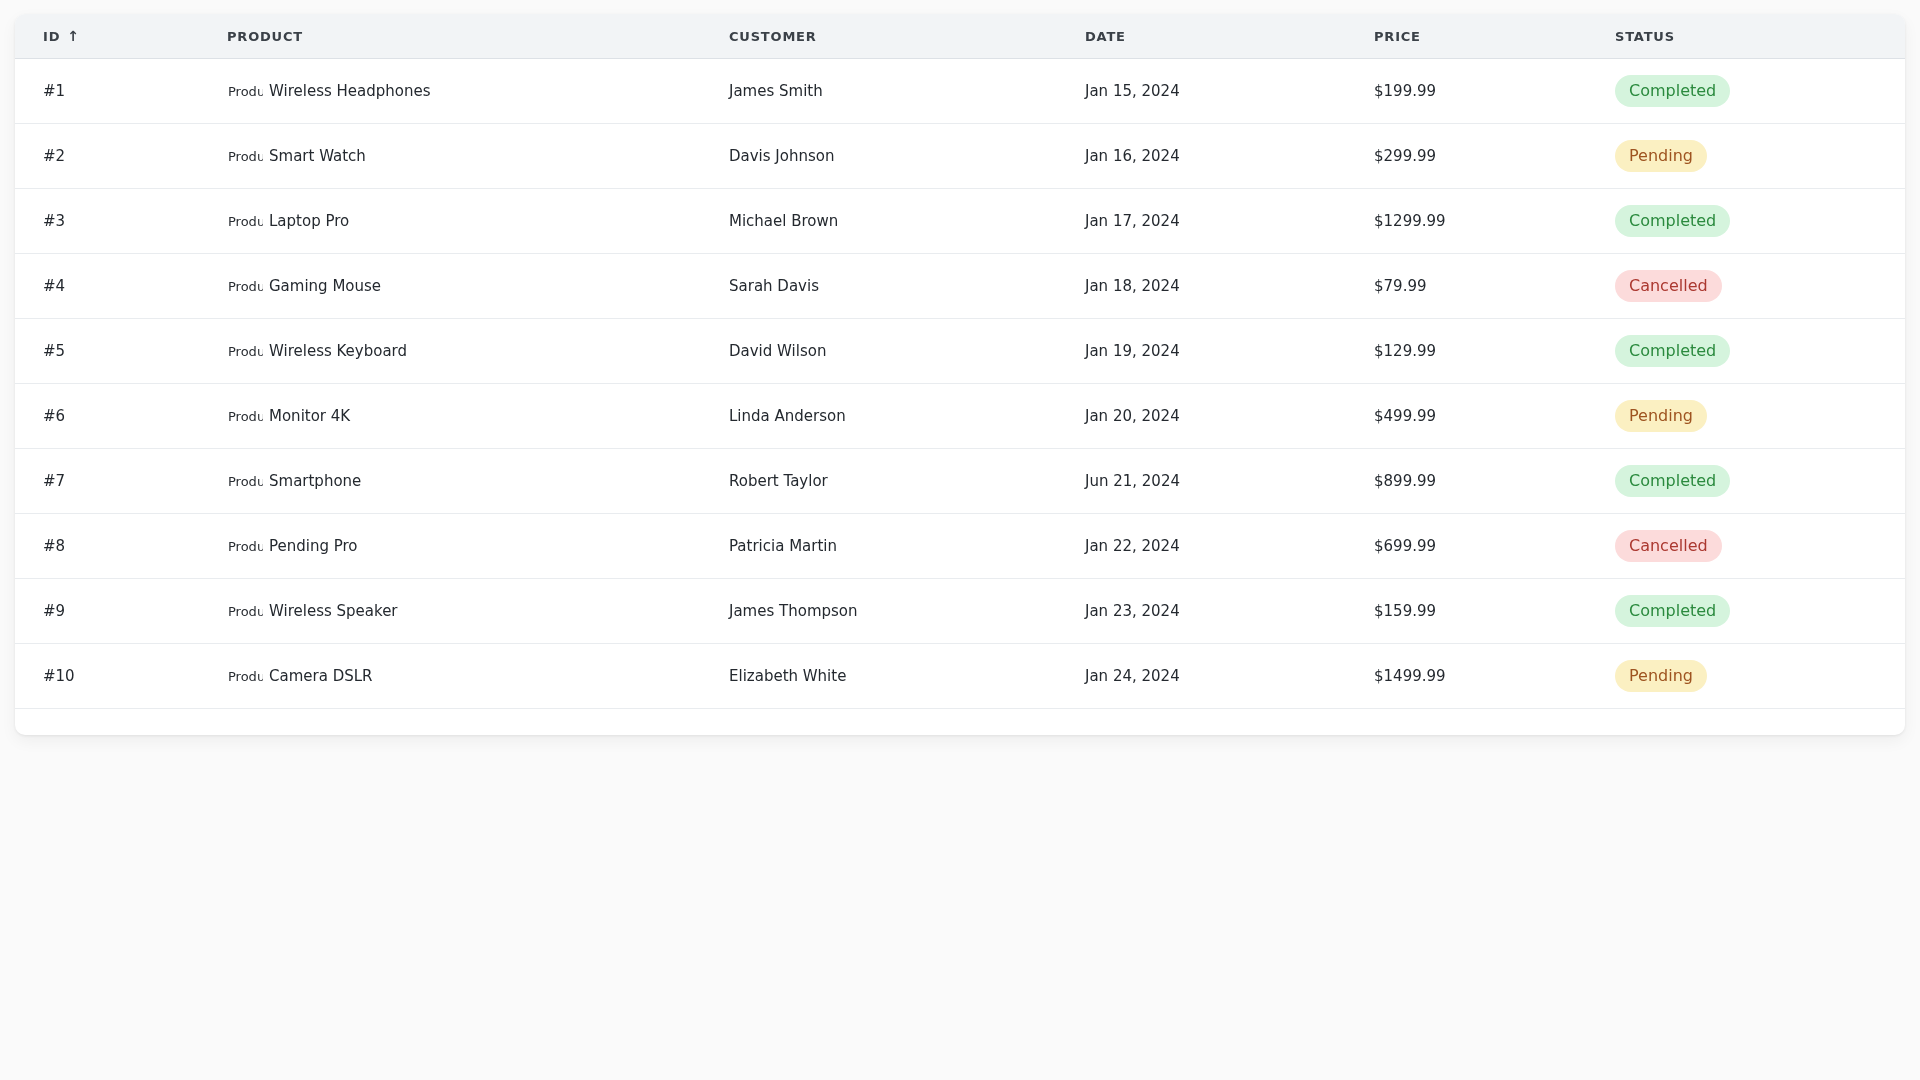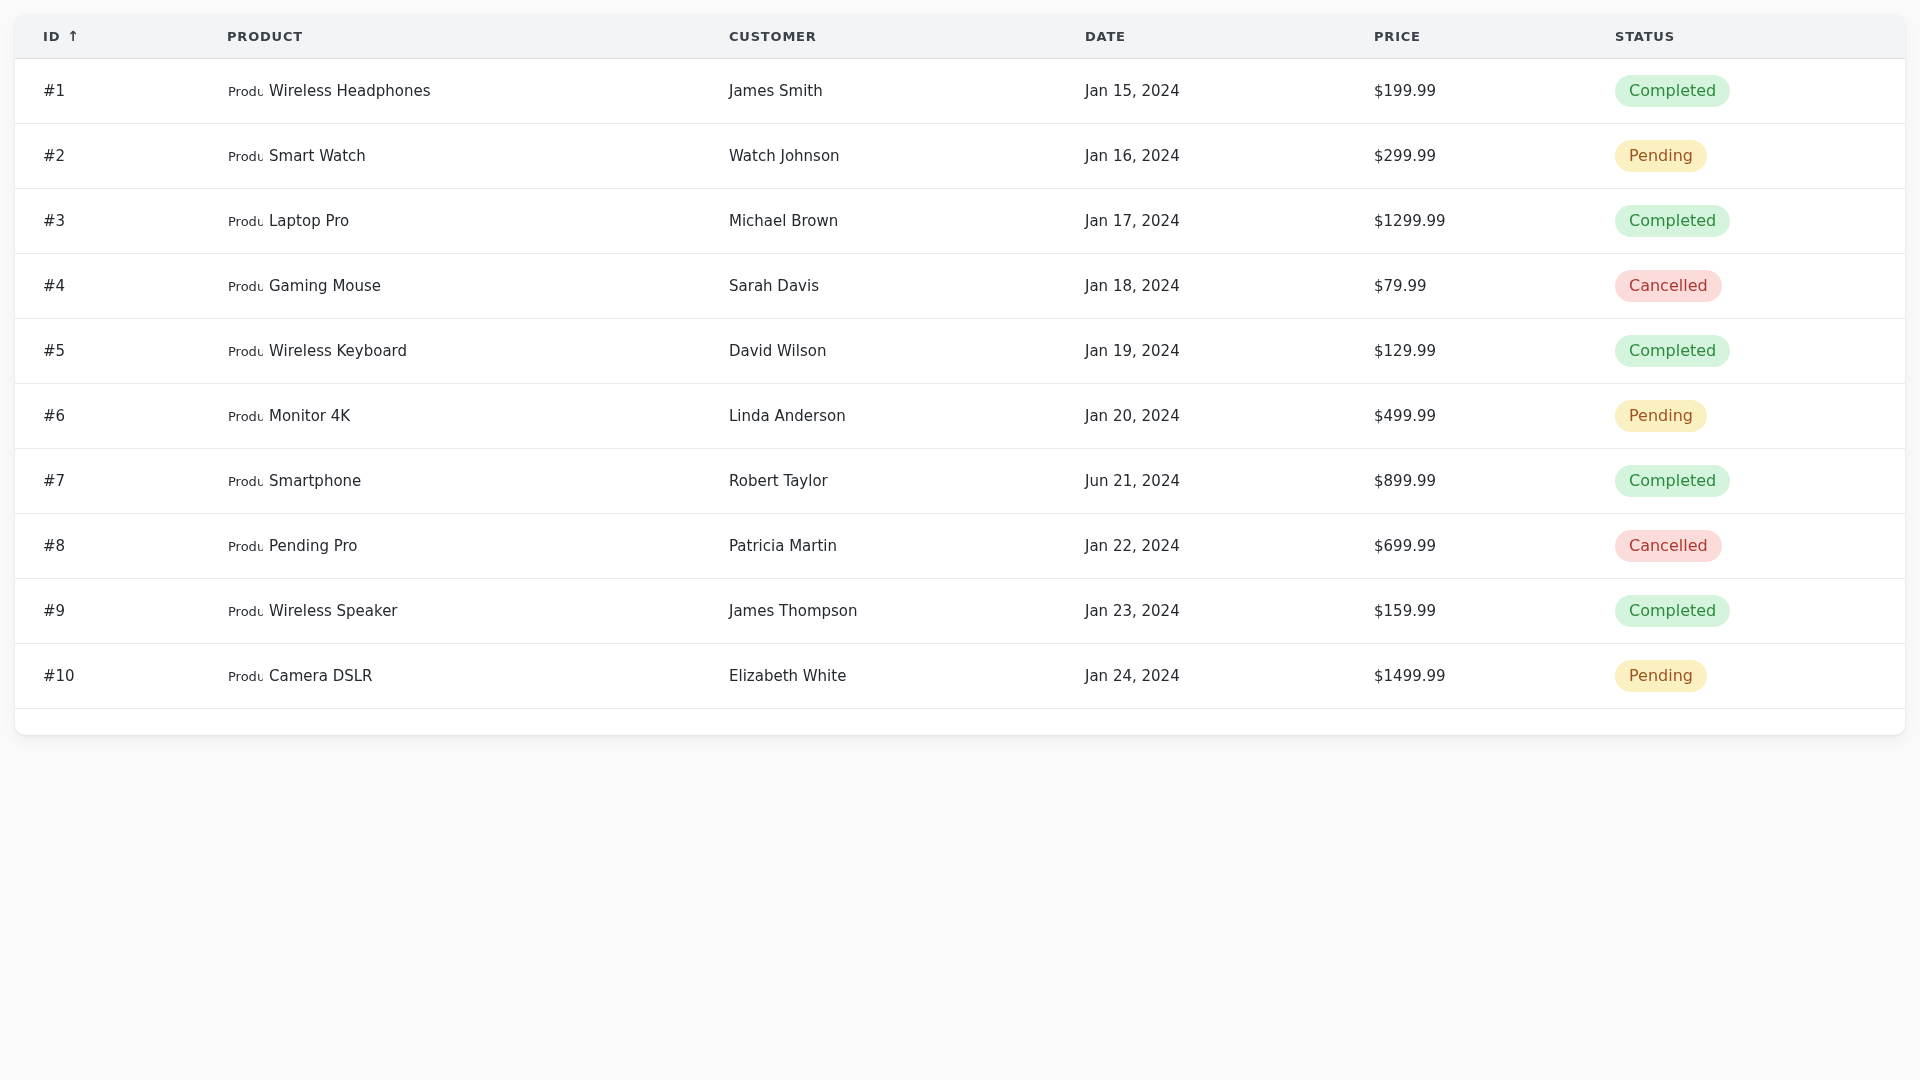--- a/index.html
+++ b/index.html
@@ -141,21 +141,21 @@
           <svg width="16" height="16" viewBox="0 0 16 16">
             <path d="M2.5 2h8.2l2.8 2.8V14h-7l-1.3-1.8-1.6 1.1-1.1-1.9z" fill="#ffffff" stroke="#9aa0a6" stroke-width="1"></path>
             <path d="M10.7 2v2.8h2.8z" fill="#c6dafc" stroke="#9aa0a6" stroke-width="0.8"></path>
             <path d="M3.4 11.6l2.8-4 2.3 2.8 1.4-1.4 2.3 3.2-1 1.3h-6z" fill="#58a65c"></path>
           </svg>
                 <span class="alt">Product</span>
         </span>
         <span class="pname">Smart Watch</span>
       </span>
     </td>
-    <td><span>Watch Johnson</span></td>
+    <td><span>Davis Johnson</span></td>
     <td><span>Jan 16, 2024</span></td>
     <td><span>$299.99</span></td>
     <td>
       <span class="badge" style="background: rgb(251, 240, 194); color: rgb(158, 84, 32);">Pending</span>
     </td>
   </tr>
 
   <tr>
     <td><span>#3</span></td>
     <td>

